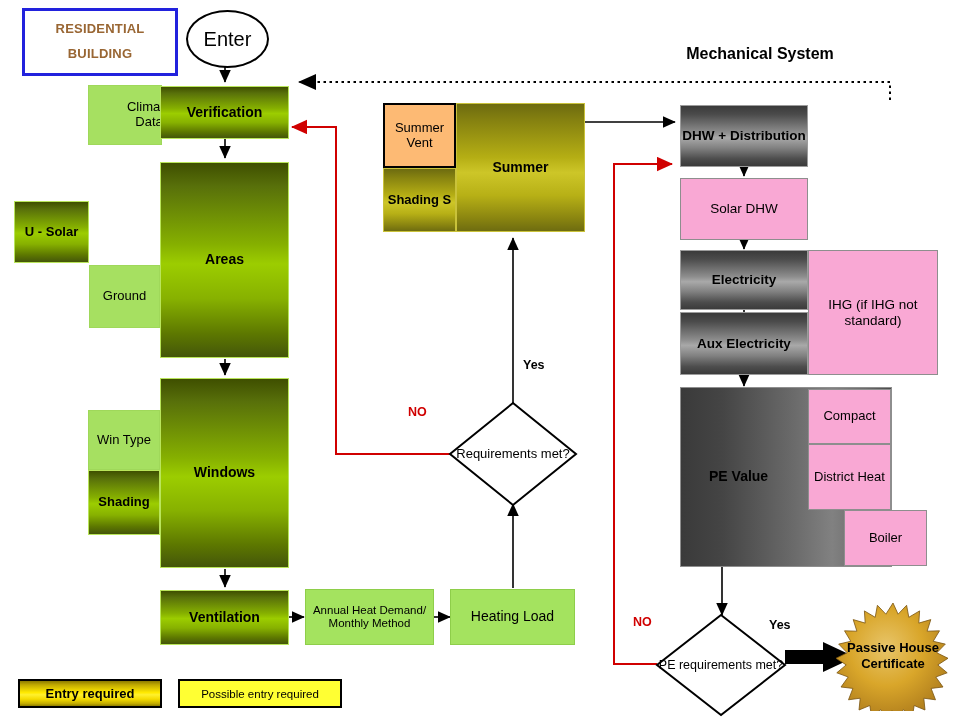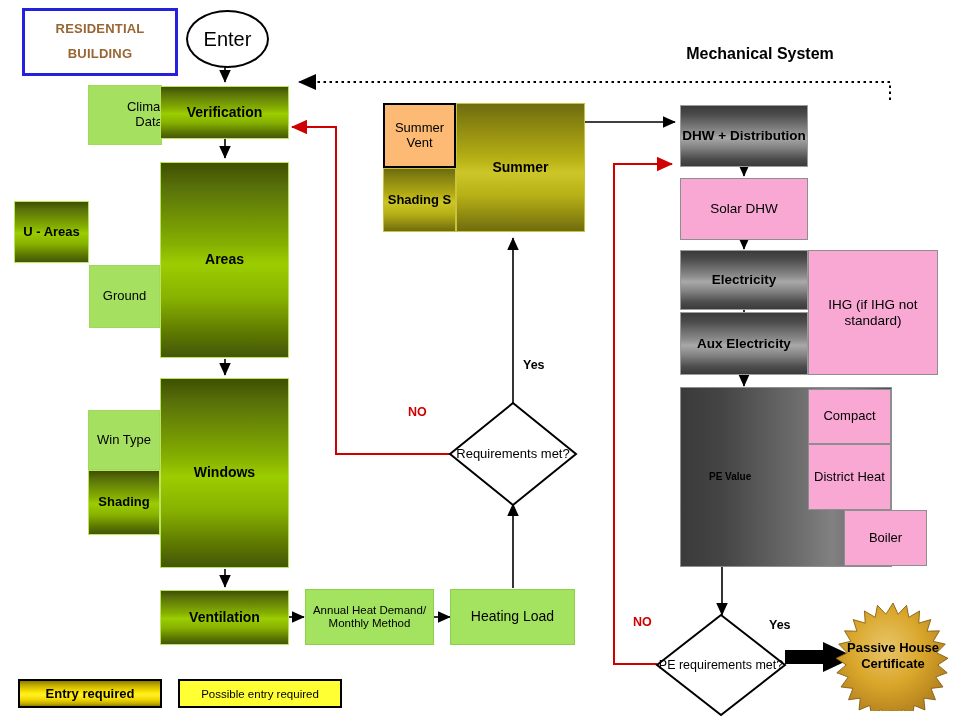--- a/index.html
+++ b/index.html
@@ -236,21 +236,21 @@
 
   <div class="node g-light" style="left:88px; top:85px; width:74px; height:60px; font-size:13px;padding-left:48px;">
     <span>Climate Data</span>
   </div>
 
   <div class="node g-dark" style="left:160px; top:86px; width:129px; height:53px; font-size:14px;">
     <span>Verification</span>
   </div>
 
   <div class="node g-dark" style="left:14px; top:201px; width:75px; height:62px; font-size:13px;">
-    <span>U - Areas</span>
+    <span>U - Solar</span>
   </div>
 
 
   <div class="node g-light" style="left:89px; top:265px; width:71px; height:63px; font-size:13px;">
     <span>Ground</span>
   </div>
 
   <div class="node g-dark" style="left:160px; top:162px; width:129px; height:196px; font-size:14px;">
     <span>Areas</span>
   </div>
@@ -311,21 +311,21 @@
   </div>
 
   <div class="node m-dark" style="left:680px; top:312px; width:128px; height:63px; font-size:13.5px;">
     <span>Aux Electricity</span>
   </div>
 
   <div class="node m-light" style="left:808px; top:250px; width:130px; height:125px; font-size:13.5px;">
     <span>IHG (if IHG not standard)</span>
   </div>
 
-  <div class="node m-pe" style="left:680px; top:387px; width:212px; height:180px; font-size:10px; justify-content:flex-start; padding-left:28px;">
+  <div class="node m-pe" style="left:680px; top:387px; width:212px; height:180px; font-size:14px; justify-content:flex-start; padding-left:28px;">
     <span>PE Value</span>
   </div>
 
   <div class="node m-light" style="left:808px; top:389px; width:83px; height:55px; font-size:13px;">
     <span>Compact</span>
   </div>
 
   <div class="node m-light" style="left:808px; top:444px; width:83px; height:66px; font-size:13px;">
     <span>District Heat</span>
   </div>

